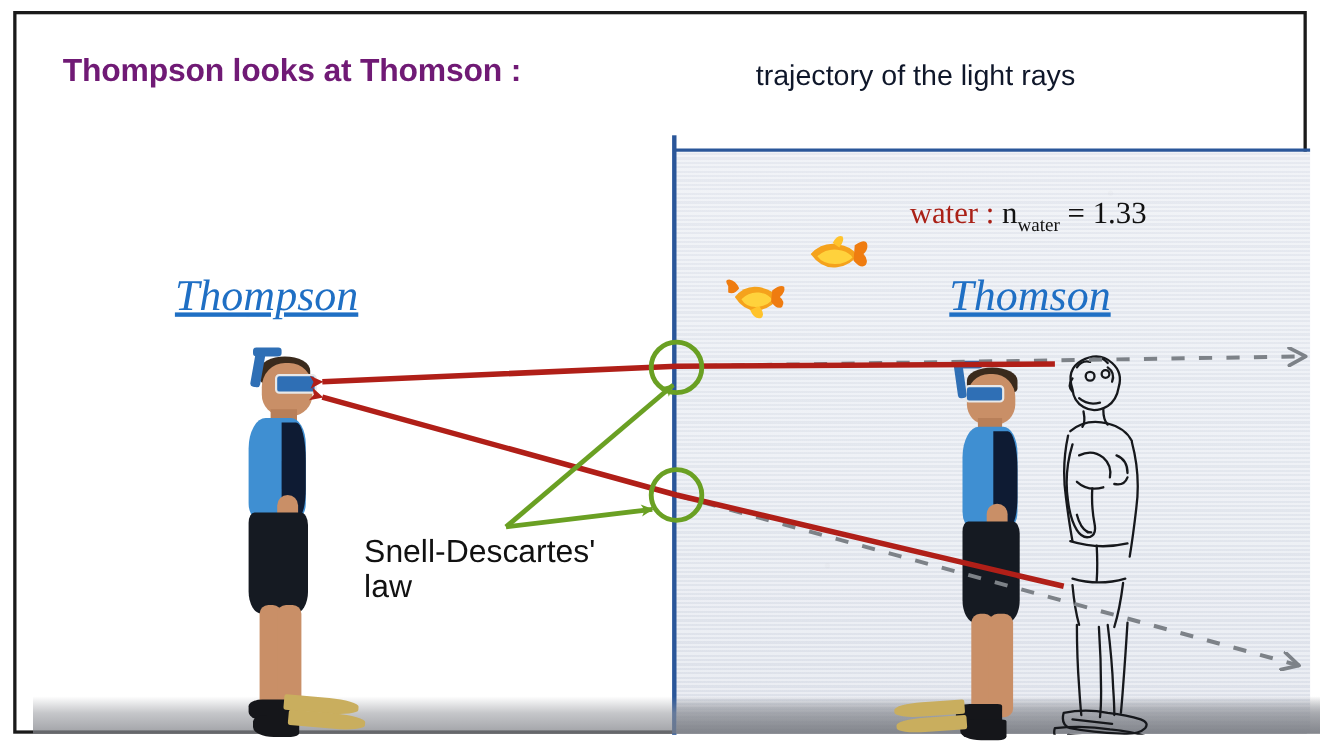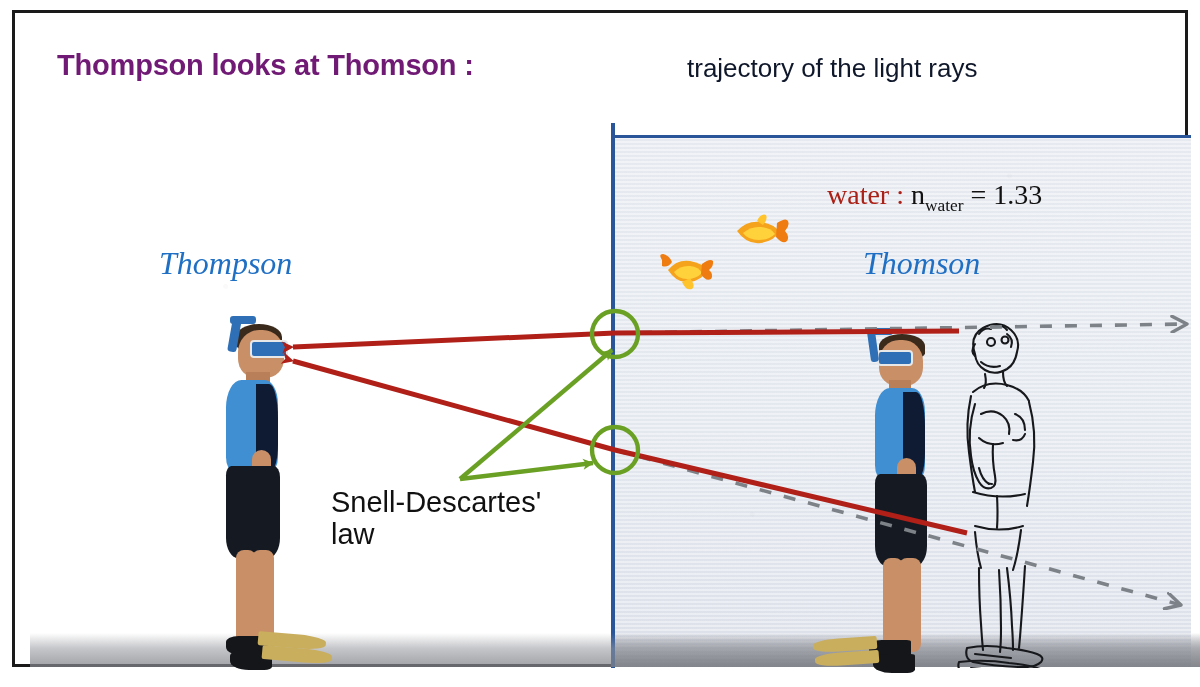--- a/index.html
+++ b/index.html
@@ -76,22 +76,23 @@
     font-size:28px;color:#111;white-space:nowrap;
   }
   .medium-label .red{color:#aa2117;}
   .medium-label sub{font-size:.62em;}
   #air-label{left:66px;top:150px;}
   #water-label{left:812px;top:150px;margin-top:16px;}
 
   .person-name{
     position:absolute;
     font-family:"Liberation Serif",serif;
-    font-style:italic;font-size:32px;color:#1f6fc4;
+    font-style:italic;font-size:40px;color:#1f6fc4;
     white-space:nowrap;
+    text-decoration:underline;
   }
   #name-thompson{left:144px;top:232px;}
   #name-thomson{left:848px;top:232px;}
 
   #snell-label{
     position:absolute;left:316px;top:473px;
     font-size:29px;line-height:1.12;color:#111;
     font-weight:500;
   }
 

